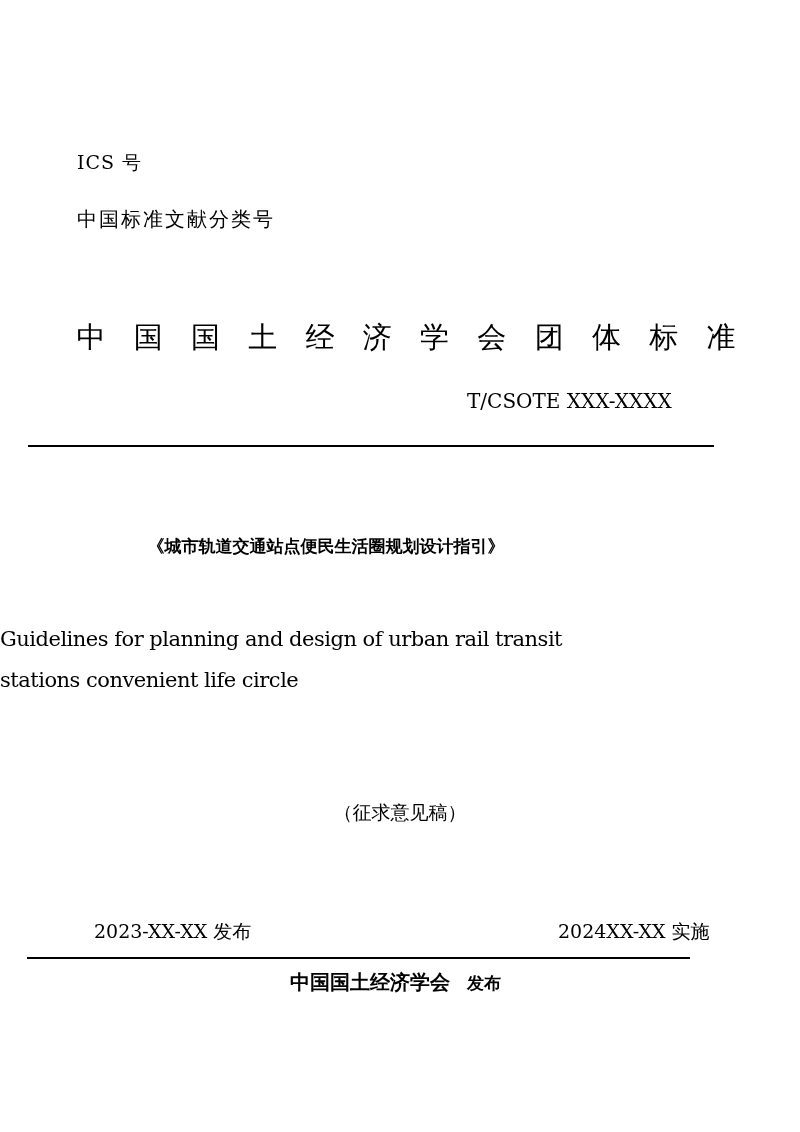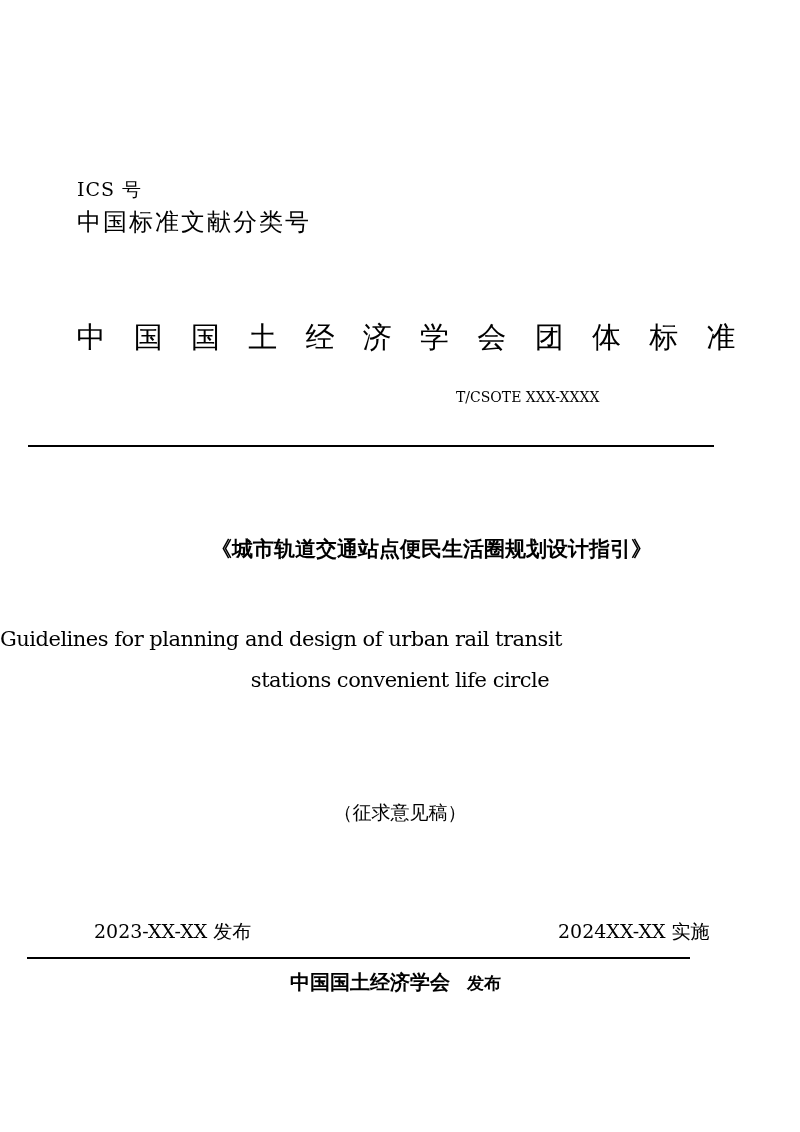--- a/index.html
+++ b/index.html
@@ -1,36 +1,36 @@
 <!DOCTYPE html>
 <html><head>
 <meta charset="utf-8">
 <style>
   html, body { margin: 0; padding: 0; background: #ffffff; }
   body { width: 800px; height: 1132px; position: relative; overflow: hidden; color: #000; }
   .abs { position: absolute; white-space: nowrap; }
   .serif { font-family: "DejaVu Serif", "Liberation Serif", serif; }
   .sans { font-family: "DejaVu Sans", "Liberation Sans", sans-serif; }
 
-  #ics { left: 77px; top: 150px; font-size: 19px; letter-spacing: 1px; margin-top: 27px; }
-  #ccs { left: 77px; top: 206px; font-size: 24px; letter-spacing: 2px; }
+  #ics { left: 77px; top: 150px; font-size: 19px; letter-spacing: 1px; }
+  #ccs { left: 77px; top: 206px; font-size: 20px; letter-spacing: 2px; }
 
   #std-title { left: 76px; top: 318px; width: 660px; display: flex; justify-content: space-between; font-size: 29px; }
   #std-title span { display: inline-block; width: 30px; text-align: center; }
 
-  #std-code { left: 456px; top: 389px; font-size: 14px; letter-spacing: 0px; }
+  #std-code { left: 467px; top: 389px; font-size: 20px; letter-spacing: 0px; }
 
   .hline { position: absolute; height: 2px; background: #000; }
   #line1 { left: 28px; top: 445px; width: 686px; }
   #line2 { left: 27px; top: 957px; width: 663px; }
 
-  #cn-doc-title { left: 0; width: 652px; top: 535px; text-align: right; font-size: 21px; font-weight: bold; letter-spacing: 0px; }
+  #cn-doc-title { left: 0; width: 652px; top: 535px; text-align: center; font-size: 17px; font-weight: bold; letter-spacing: 0px; }
 
   #en-title-1 { left: 0; width: 800px; top: 627px; font-size: 21px; letter-spacing: -0.5px; }
-  #en-title-2 { left: 0; width: 800px; top: 668px; text-align: center; font-size: 21px; letter-spacing: -0.5px; }
+  #en-title-2 { left: 0; width: 800px; top: 668px; text-align: left; font-size: 21px; letter-spacing: -0.5px; }
 
   #draft-label { left: 0; width: 800px; top: 800px; text-align: center; font-size: 19px; }
 
   #publish-date { left: 76px; top: 919px; font-size: 19px; margin-left: 18px; }
   #effective-date { left: 514px; top: 919px; font-size: 19px; margin-left: 44px; }
 
   #publisher { left: 290px; top: 969px; font-size: 20px; font-weight: bold; }
   #publisher .suffix { font-size: 17px; margin-left: 17px; }
 </style>
 </head>

